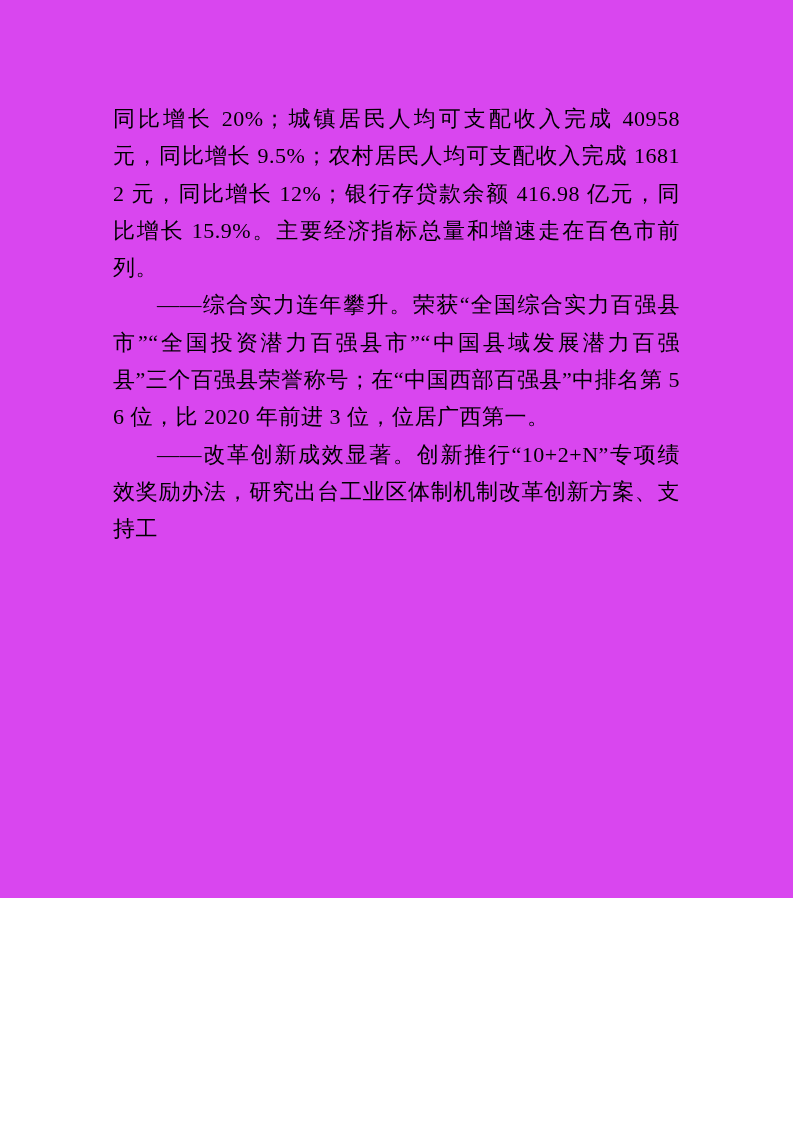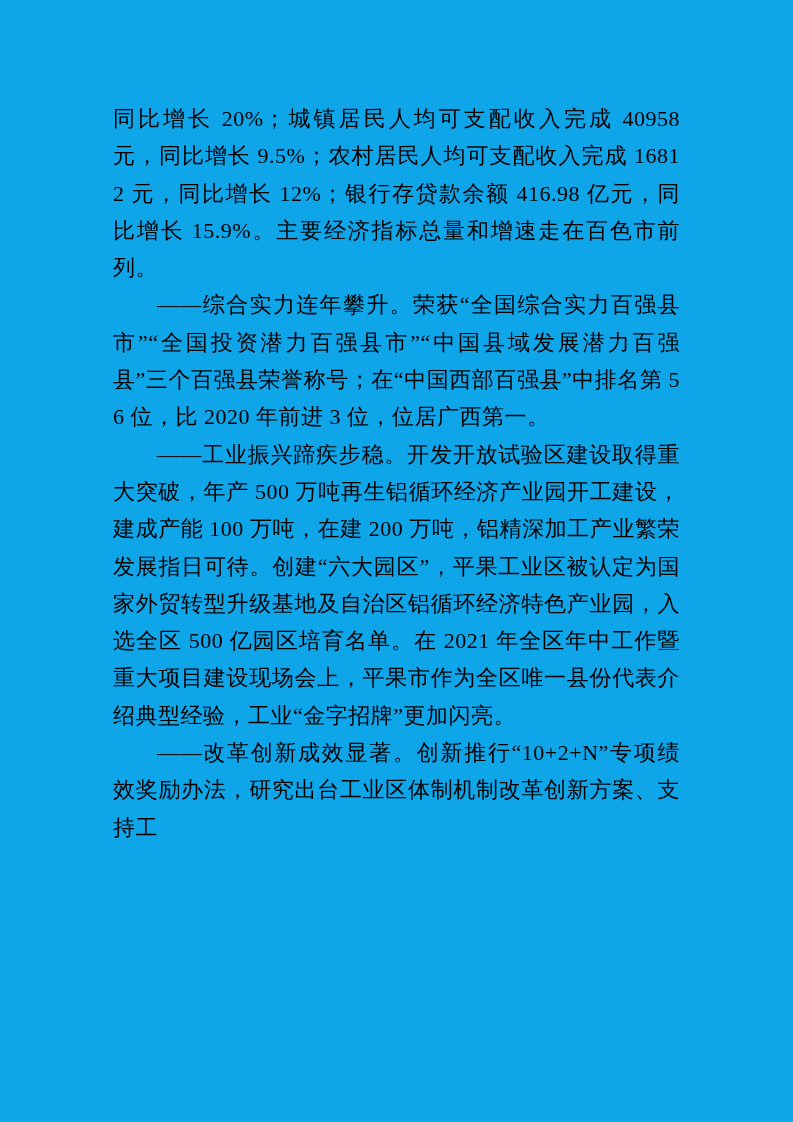--- a/index.html
+++ b/index.html
@@ -3,22 +3,22 @@
 <meta charset="utf-8">
 <style>
   html, body {
     margin: 0;
     padding: 0;
     background: #ffffff;
   }
   .page {
     position: relative;
     width: 793px;
-    height: 1122px;
-    background: #0ea5e9;
+    height: 898px;
+    background: #d946ef;
     box-sizing: border-box;
     padding: 100px 82px 0 113px;
     overflow: hidden;
   }
   .doc-body {
     width: 567px;
   }
   .para {
     margin: 0;
     padding: 0;
@@ -35,16 +35,15 @@
     text-indent: 44px;
   }
 </style>
 </head>
 <body>
 
 <div class="page">
   <div class="doc-body">
     <p class="para">同比增长 20%；城镇居民人均可支配收入完成 40958 元，同比增长 9.5%；农村居民人均可支配收入完成 16812 元，同比增长 12%；银行存贷款余额 416.98 亿元，同比增长 15.9%。主要经济指标总量和增速走在百色市前列。</p>
     <p class="para indented">——综合实力连年攀升。荣获“全国综合实力百强县市”“全国投资潜力百强县市”“中国县域发展潜力百强县”三个百强县荣誉称号；在“中国西部百强县”中排名第 56 位，比 2020 年前进 3 位，位居广西第一。</p>
-    <p class="para indented">——工业振兴蹄疾步稳。开发开放试验区建设取得重大突破，年产 500 万吨再生铝循环经济产业园开工建设，建成产能 100 万吨，在建 200 万吨，铝精深加工产业繁荣发展指日可待。创建“六大园区”，平果工业区被认定为国家外贸转型升级基地及自治区铝循环经济特色产业园，入选全区 500 亿园区培育名单。在 2021 年全区年中工作暨重大项目建设现场会上，平果市作为全区唯一县份代表介绍典型经验，工业“金字招牌”更加闪亮。</p>
     <p class="para indented">——改革创新成效显著。创新推行“10+2+N”专项绩效奖励办法，研究出台工业区体制机制改革创新方案、支持工</p>
   </div>
 </div>
 
 </body></html>

